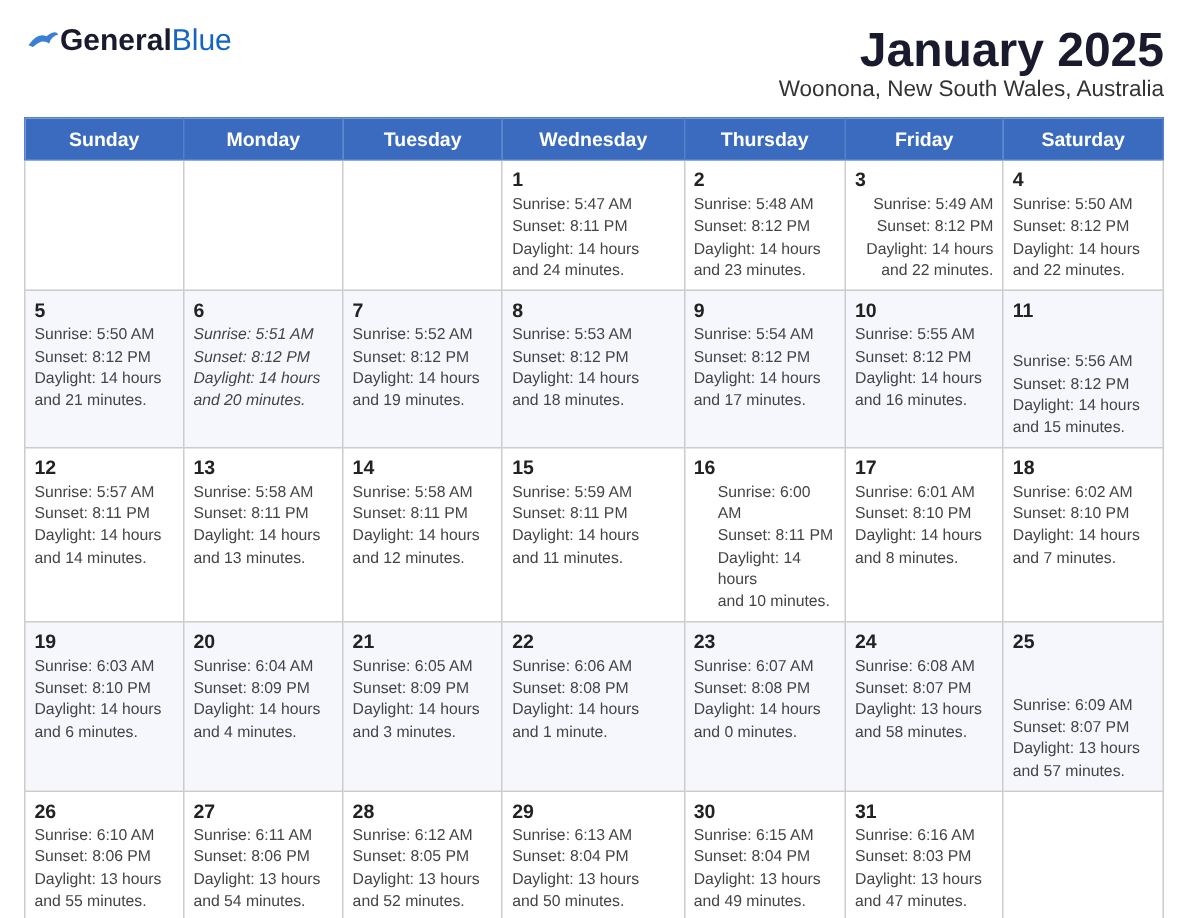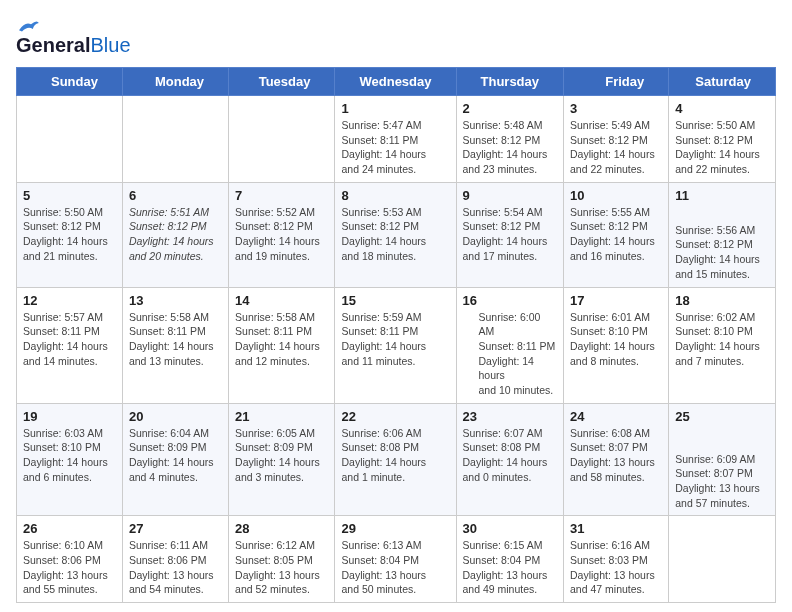--- a/index.html
+++ b/index.html
@@ -11,21 +11,20 @@
       padding: 16px;
     }
     .header {
       display: flex;
       align-items: flex-start;
       justify-content: space-between;
       margin-bottom: 10px;
     }
     .logo {
       display: flex;
-      flex-direction: column;
       align-items: flex-start;
     }
     .logo-bird {
       width: 24px;
       height: 16px;
       margin-top: 2px;
     }
     .logo-row {
       display: flex;
       align-items: center;
@@ -49,21 +48,21 @@
       width: 100%;
       border-collapse: collapse;
       border: 1px solid #ccc;
     }
     .calendar thead tr th {
       background-color: #3a6bbf;
       color: #fff;
       font-size: 13px;
       font-weight: bold;
       padding: 6px 24px;
-      text-align: right;
+      text-align: center;
       border: 1px solid #5580cc;
     }
     .calendar tbody tr td {
       width: 107px;
       vertical-align: top;
       padding: 5px 6px;
       border: 1px solid #ccc;
       font-size: 11px;
       color: #333;
       background: #fff;
@@ -105,20 +104,24 @@
     <div class="logo-row">
       <svg class="logo-bird" viewBox="0 0 40 26">
         <path d="M5 20 Q15 5 25 10 Q35 2 38 8 Q30 10 28 18 Q20 12 10 22 Z" fill="#3a7fd5"></path>
       </svg>
     </div>
     <div style="display:flex; align-items:baseline;">
       <span class="logo-general">General</span>
       <span class="logo-blue">Blue</span>
     </div>
   </div>
+  <div class="title-block">
+    <h1>January 2025</h1>
+    <h2>Woonona, New South Wales, Australia</h2>
+  </div>
 </div>
 
 <table class="calendar">
   <thead>
     <tr>
     <th>Sunday</th>
         <th>Monday</th>
         <th>Tuesday</th>
         <th>Wednesday</th>
         <th>Thursday</th>
@@ -140,21 +143,21 @@
         </td>
         <td>
           <div class="day-number">2</div>
           <div class="day-info" style="white-space: pre-line;">Sunrise: 5:48 AM
 Sunset: 8:12 PM
 Daylight: 14 hours
 and 23 minutes.</div>
         </td>
         <td>
           <div class="day-number">3</div>
-          <div class="day-info" style="white-space: pre-line;">Sunrise: 5:49 AM
+          <div class="day-info" style="white-space: pre-line; text-align: right;">Sunrise: 5:49 AM
 Sunset: 8:12 PM
 Daylight: 14 hours
 and 22 minutes.</div>
         </td>
         <td>
           <div class="day-number">4</div>
           <div class="day-info" style="white-space: pre-line;">Sunrise: 5:50 AM
 Sunset: 8:12 PM
 Daylight: 14 hours
 and 22 minutes.</div>

